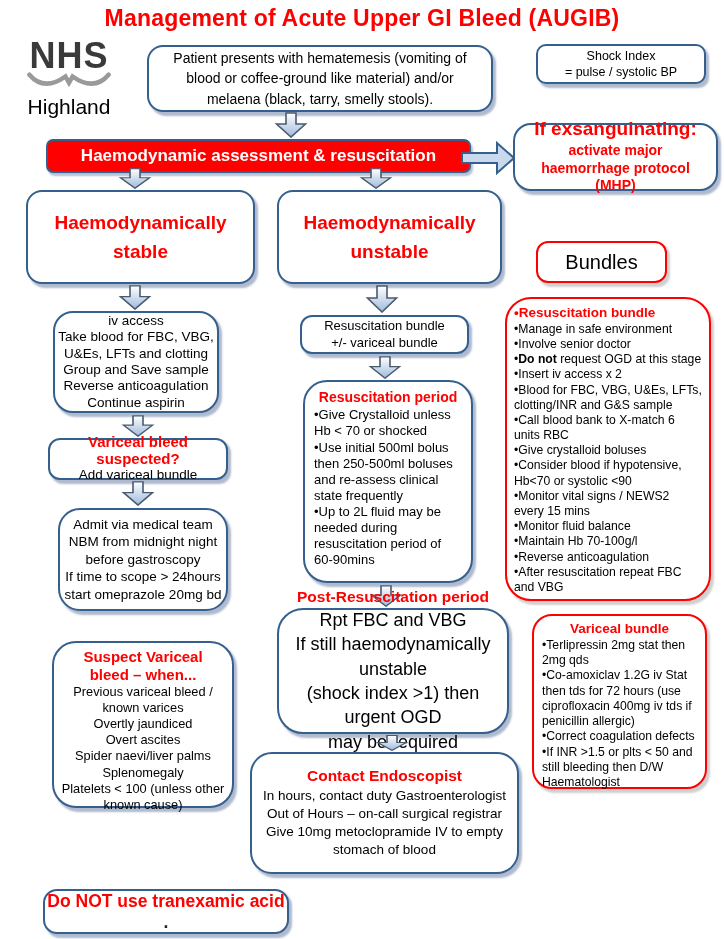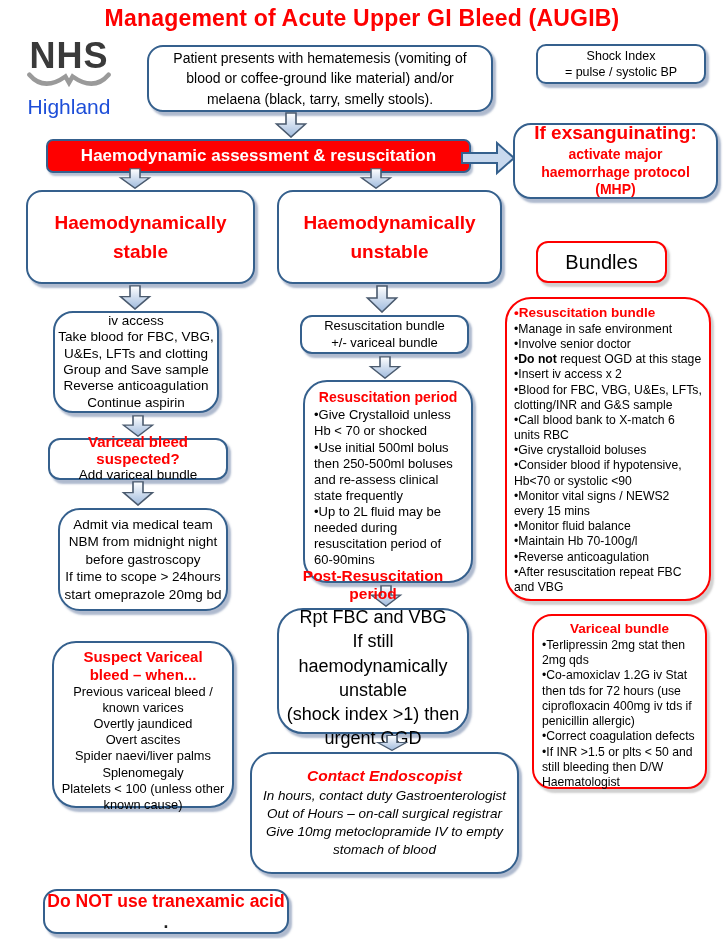--- a/index.html
+++ b/index.html
@@ -30,21 +30,21 @@
   .banner{
     position:absolute;left:46px;top:139px;width:421px;height:30px;
     background:#FE0000;border:2px solid #35608D;border-radius:7px;
     display:flex;align-items:center;justify-content:center;
     color:#fff;font-weight:bold;font-size:17px;
     box-shadow:2px 3px 2px rgba(110,130,165,.5);
   }
   .arr{position:absolute;}
   .arr svg{display:block;width:100%;height:100%;}
   .logo-nhs{font-weight:bold;font-size:36px;color:#3a3a3a;letter-spacing:1px;line-height:1;}
-  .logo-highland{font-size:21px;color:#1d4ed8;font-weight:500;margin-top:1px;}
+  .logo-highland{font-size:21px;color:#000000;font-weight:500;margin-top:1px;}
   .bullets div{margin:0;}
 </style>
 </head>
 <body>
 
 <div class="canvas">
 
   <div class="title">Management of Acute Upper GI Bleed (AUGIB)</div>
 
   <div class="abs" style="left:14px;top:38px;width:110px;height:80px;text-align:center;">
@@ -75,21 +75,21 @@
   </div>
 
   <div class="banner">Haemodynamic assessment &amp; resuscitation</div>
 
   <div class="arr" style="left:461px;top:140px;width:55px;height:36px;">
     <svg viewBox="0 0 55 36" preserveAspectRatio="none">
       <path d="M1 13 H36 V3 L53 18 L36 33 V23 H1 Z" fill="#c9d9ee" stroke="#35608D" stroke-width="2"></path>
     </svg>
   </div>
 
-  <div class="bbox flexc" style="left:513px;top:123px;width:205px;height:76px;border-radius:18px;">
+  <div class="bbox flexc" style="left:513px;top:123px;width:205px;height:68px;border-radius:18px;">
     <div class="redb" style="font-size:19px;line-height:1.1;">If exsanguinating:</div>
     <div class="redb pre" style="font-size:14px;line-height:1.25;margin-top:2px;">activate major
 haemorrhage protocol
 (MHP)</div>
   </div>
 
   <div class="arr" style="left:118px;top:168px;width:34px;height:21px;">
     <svg viewBox="0 0 34 28" preserveAspectRatio="none">
         <path d="M12 1 H22 V13 H31.5 L17 27 L2.5 13 H12 Z" fill="url(#ag)" stroke="#4a5a6e" stroke-width="1.6"></path>
       </svg>
@@ -186,21 +186,21 @@
 before gastroscopy
 If time to scope &gt; 24hours
 start omeprazole 20mg bd</div>
 
   <div class="arr" style="left:369px;top:585px;width:34px;height:22px;">
     <svg viewBox="0 0 34 28" preserveAspectRatio="none">
         <path d="M12 1 H22 V13 H31.5 L17 27 L2.5 13 H12 Z" fill="url(#ag)" stroke="#4a5a6e" stroke-width="1.6"></path>
       </svg>
   </div>
 
-  <div class="bbox flexc" style="left:277px;top:608px;width:192px;height:126px;border-radius:26px;">
+  <div class="bbox flexc" style="left:277px;top:608px;width:232px;height:126px;border-radius:26px;">
     <div class="redb" style="font-size:15.5px;margin-bottom:2px;">Post-Resuscitation period</div>
     <div class="pre" style="font-size:18px;line-height:1.35;">Rpt FBC and VBG
 If still haemodynamically unstable
 (shock index &gt;1) then urgent OGD
 may be required</div>
   </div>
 
   <div class="rbox" style="left:532px;top:614px;width:175px;height:175px;border-radius:20px;padding:5px 8px;font-size:12.2px;line-height:1.25;">
     <div class="redb" style="font-size:13.5px;text-align:center;">Variceal bundle</div>
     <div class="bullets">
@@ -223,21 +223,21 @@
 Platelets &lt; 100 (unless other
 known cause)</div>
   </div>
 
   <div class="arr" style="left:375px;top:735px;width:34px;height:16px;">
     <svg viewBox="0 0 34 28" preserveAspectRatio="none">
         <path d="M12 1 H22 V13 H31.5 L17 27 L2.5 13 H12 Z" fill="url(#ag)" stroke="#4a5a6e" stroke-width="1.6"></path>
       </svg>
   </div>
 
-  <div class="bbox flexc" style="left:250px;top:752px;width:269px;height:122px;border-radius:22px;font-style:italic;">
+  <div class="bbox flexc" style="left:250px;top:752px;width:269px;height:122px;border-radius:22px;">
     <div class="redb" style="font-size:15.5px;margin-bottom:2px;">Contact Endoscopist</div>
     <div class="pre" style="font-size:13.5px;line-height:1.33;">In hours, contact duty Gastroenterologist
 Out of Hours – on-call surgical registrar
 Give 10mg metoclopramide IV to empty
 stomach of blood</div>
   </div>
 
   <div class="bbox flexc" style="left:43px;top:889px;width:246px;height:45px;border-radius:14px;flex-direction:column;">
     <span class="redb" style="font-size:17.5px;">Do NOT use tranexamic acid</span>
       <span style="font-size:17.5px;font-weight:bold;color:#222;">.</span>

